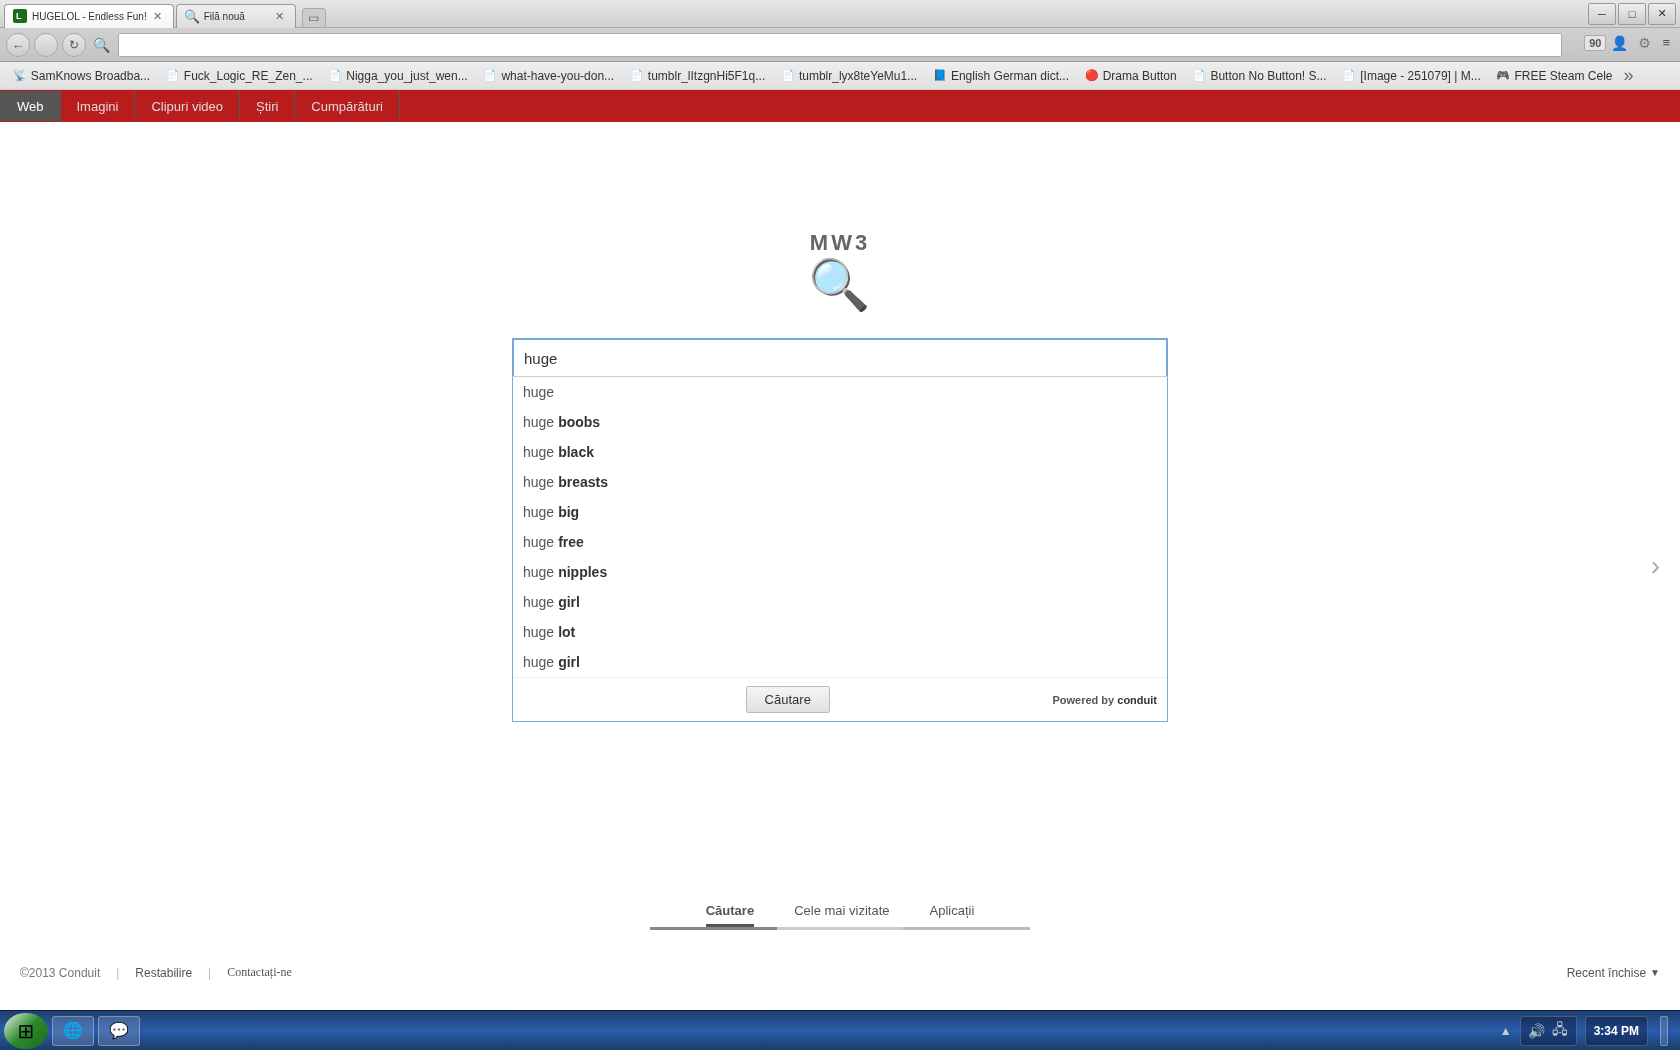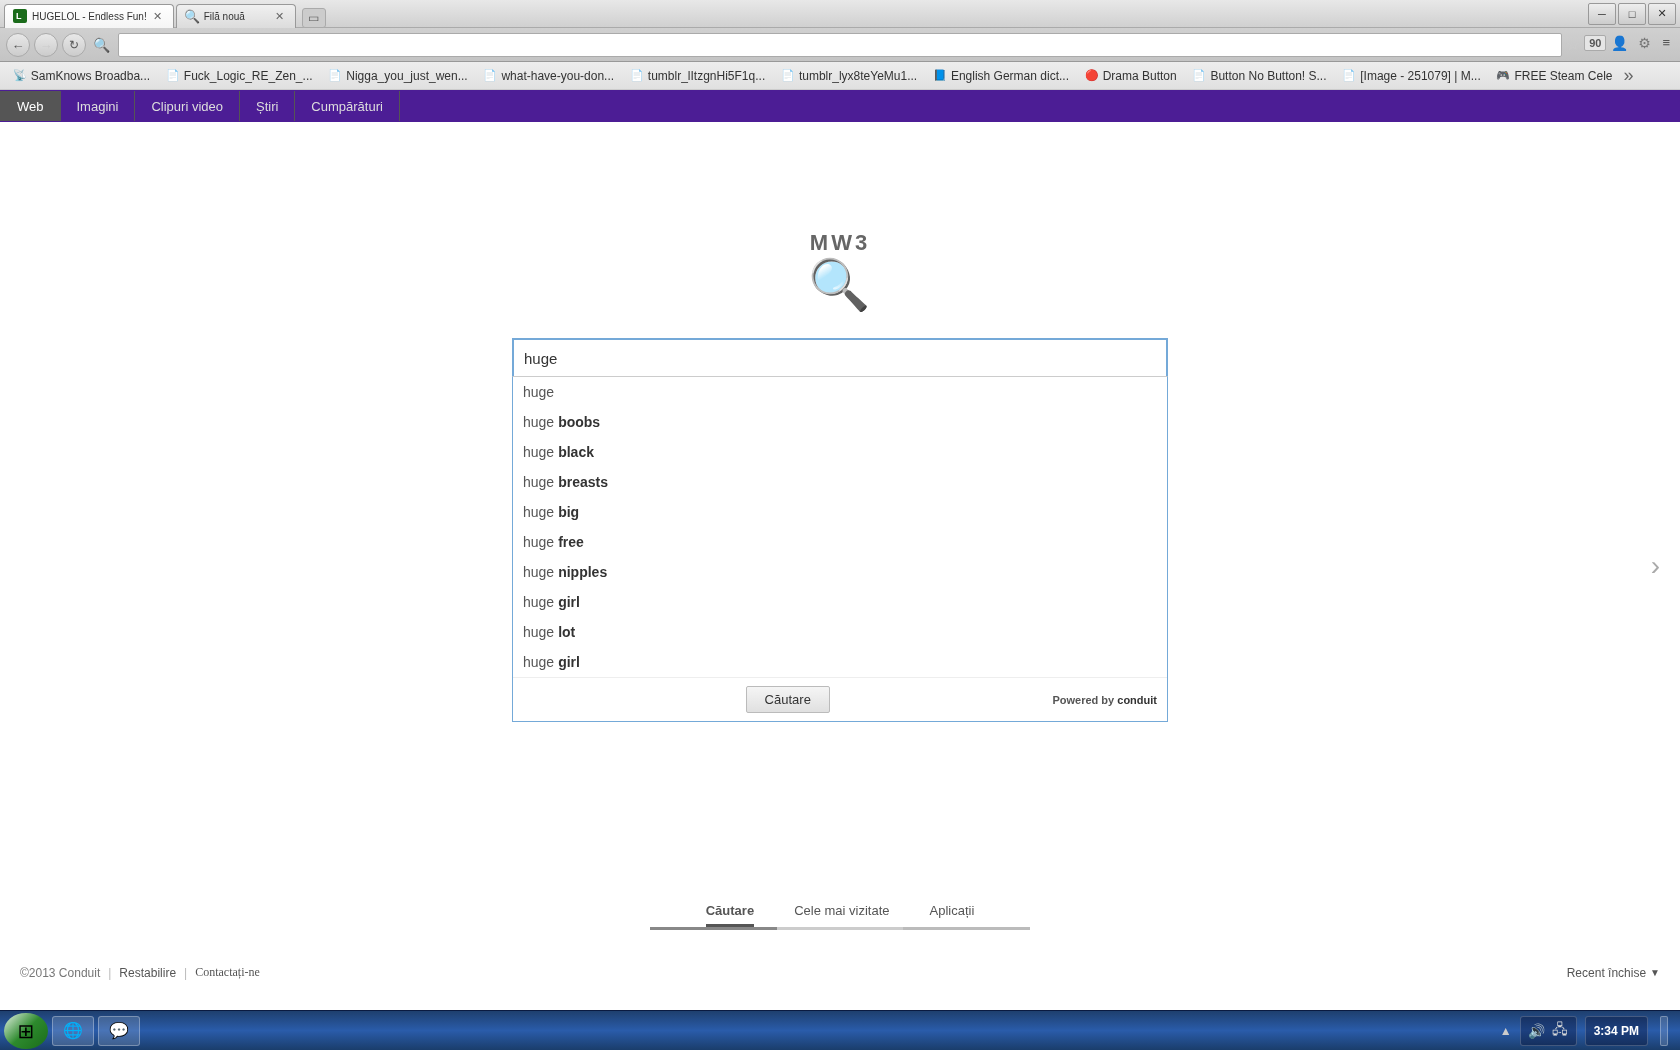--- a/index.html
+++ b/index.html
@@ -83,21 +83,21 @@
     .bookmark-item {
       display: flex; align-items: center; padding: 3px 7px;
       font-size: 12px; color: #333; cursor: pointer; border-radius: 2px;
       white-space: nowrap; gap: 4px;
     }
     .bookmark-icon { font-size: 11px; }
     .bookmarks-more { font-size: 18px; color: #666; cursor: pointer; margin-left: 2px; }
 
     
     .nav-tabs {
-      background: #4c1d95; height: 30px; display: flex; align-items: center; padding: 16px 0;
+      background: #b91c1c; height: 30px; display: flex; align-items: center; padding: 16px 0;
     }
     .nav-tab {
       padding: 0 16px; height: 30px; display: flex; align-items: center;
       font-size: 13px; color: #ddd; cursor: pointer; border-right: 1px solid #555;
     }
     .nav-tab:first-child { border-left: 1px solid #555; }
     .nav-tab.active { background: #555; color: #fff; }
 
     
     .main-content {
@@ -165,21 +165,21 @@
       border-bottom: 3px solid transparent;
     }
     .bottom-tab.active { border-bottom: 3px solid #555; font-weight: bold; }
 
     
     .page-footer {
       position: absolute; bottom: 30px; width: 100%;
       display: flex; justify-content: space-between; align-items: center;
       padding: 0 20px; font-size: 12px; color: #777;
     }
-    .footer-left { display: flex; gap: 8px; align-items: center; }
+    .footer-left { display: flex; gap: 16px; align-items: center; }
     .footer-sep { color: #bbb; }
 
     
     .taskbar {
       background: linear-gradient(to bottom, #1e3f6e, #2a5caa, #1a3d6b);
       height: 40px; display: flex; align-items: center; padding: 0 4px;
       border-top: 1px solid #0a1a40;
     }
     .taskbar-start {
       width: 44px; height: 36px; background: linear-gradient(135deg, #e8f4e8, #2d8a2d, #1a6b1a);

